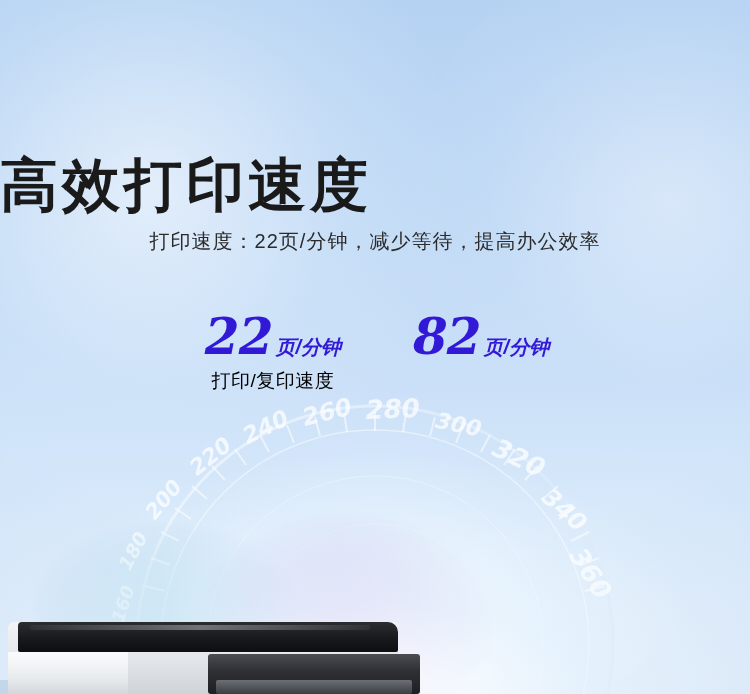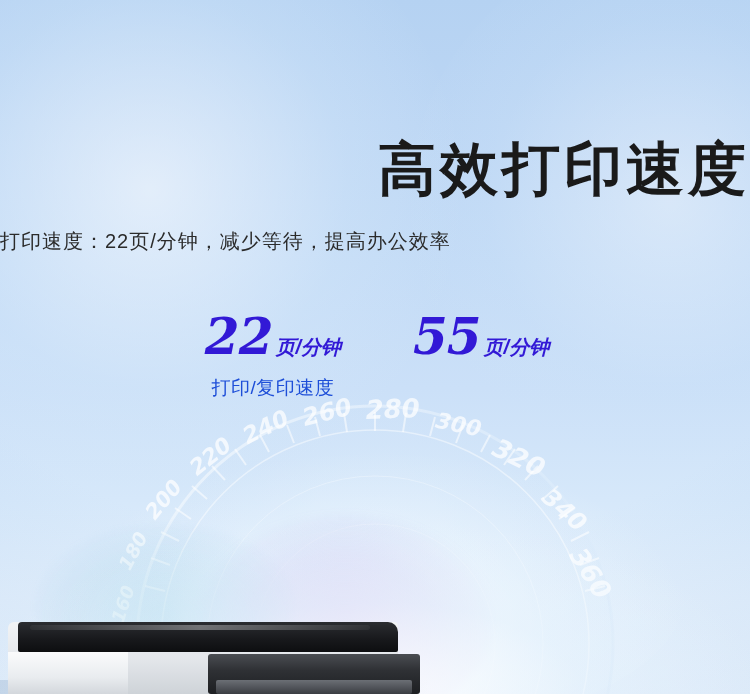--- a/index.html
+++ b/index.html
@@ -53,35 +53,36 @@
   }
   .bg-vignette {
     position: absolute;
     inset: 0;
     background: radial-gradient(ellipse 900px 620px at 50% 30%, rgba(255,255,255,0) 55%, rgba(150,186,228,0.28) 100%);
   }
 
   
   .headline {
     position: absolute;
-    top: 140px;
-    left: 0;
-    right: 0;
-    text-align: right;
+    top: 156px;
+    left: 0;
+    right: 0;
+    text-align: left;
     font-size: 58px;
     line-height: 1;
     font-weight: bold;
     color: #1a1a1a;
     letter-spacing: 4px;
   }
   .subhead {
     position: absolute;
     top: 228px;
     left: 0;
     right: 0;
+    text-align: center;
     font-size: 20px;
     color: #2b2b2b;
     letter-spacing: 1px;
   }
 
   
   .stats {
     position: absolute;
     top: 308px;
     left: 4px;
@@ -112,23 +113,23 @@
     font-family: "Liberation Sans", sans-serif;
     font-style: italic;
     font-weight: bold;
     font-size: 20px;
     line-height: 20px;
     color: #3219d6;
     padding-bottom: 5px;
     margin-left: 3px;
   }
   .stat-caption {
-    margin-top: 13px;
+    margin-top: 6px;
     font-size: 19px;
-    color: #1d4ed8;
+    color: #000000;
     letter-spacing: 0.5px;
   }
 
   
   .gauge-wrap {
     position: absolute;
     left: 0;
     right: 0;
     bottom: 0;
     height: 300px;
@@ -330,21 +331,21 @@
   <div class="stats">
     <div class="stat">
       <div class="stat-value-row">
         <span class="stat-number">22</span>
         <span class="stat-unit">页/分钟</span>
       </div>
       <div class="stat-caption">打印/复印速度</div>
     </div>
     <div class="stat">
       <div class="stat-value-row">
-        <span class="stat-number">55</span>
+        <span class="stat-number">82</span>
         <span class="stat-unit">页/分钟</span>
       </div>
     </div>
   </div>
 
   <div class="printer">
     <div class="printer-shadow"></div>
     <div class="printer-body"></div>
     <div class="printer-left-panel"></div>
     <div class="printer-top-bar"></div>

